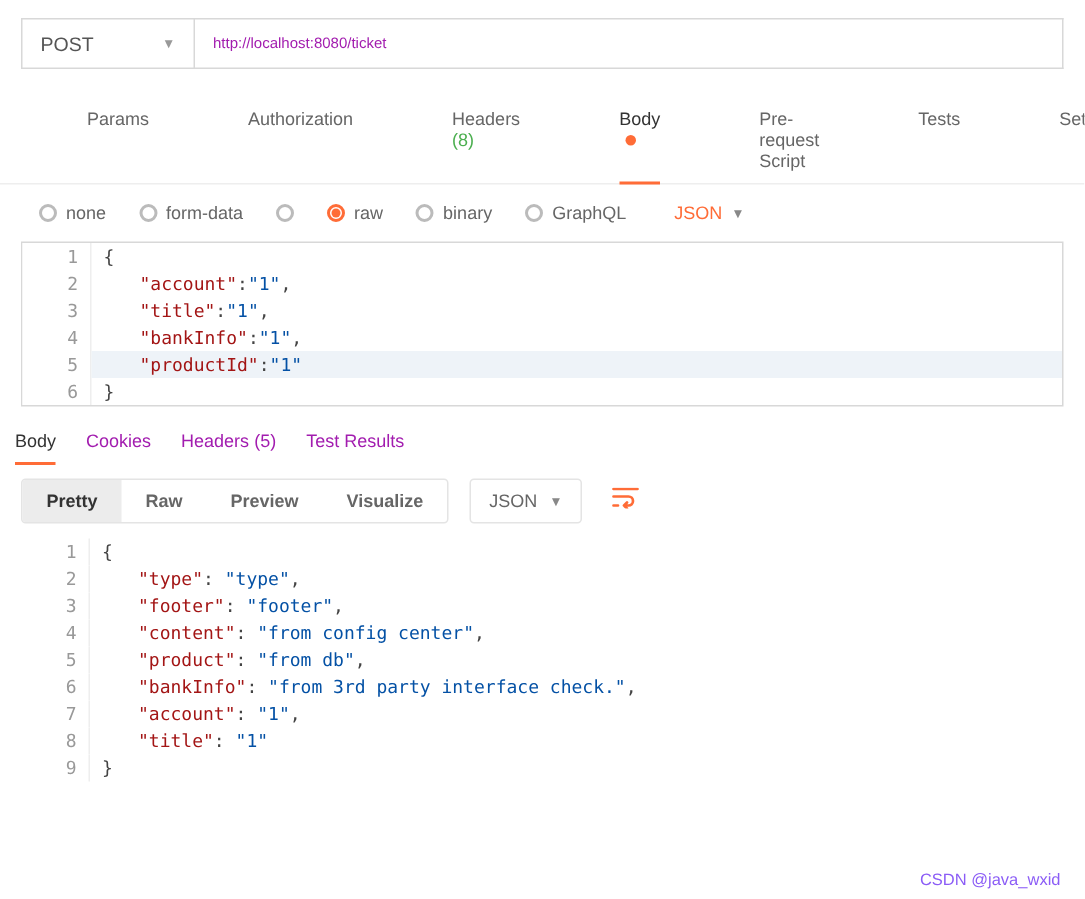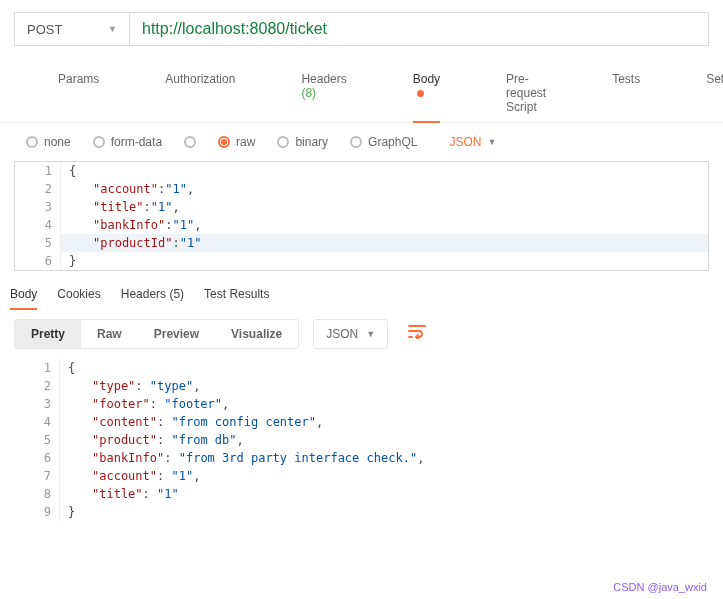--- a/index.html
+++ b/index.html
@@ -33,22 +33,22 @@
 .method-select .caret {
   font-size: 9px;
   color: #999;
 }
 .url-input {
   flex: 1;
   border: 1px solid #d8d8d8;
   border-left: none;
   height: 34px;
   padding: 0 12px;
-  font-size: 16px;
-  color: #15803d;
+  font-size: 10px;
+  color: #a21caf;
   outline: none;
 }
 .tabs {
   display: flex;
   gap: 26px;
   padding: 18px 18px 0 18px;
   border-bottom: 1px solid #eee;
   font-size: 12px;
 }
 .tab {
@@ -149,21 +149,21 @@
 .punc { color: #444; }
 
 .response-tabs {
   display: flex;
   gap: 20px;
   padding: 16px 10px 0 10px;
   font-size: 12px;
 }
 .rtab {
   padding-bottom: 8px;
-  color: #404040;
+  color: #a21caf;
   cursor: pointer;
   position: relative;
 }
 .rtab.active { color: #333; }
 .rtab.active::after {
   content: "";
   position: absolute;
   bottom: -1px; left: 0; right: 0;
   height: 2px;
   background: #ff6c37;

